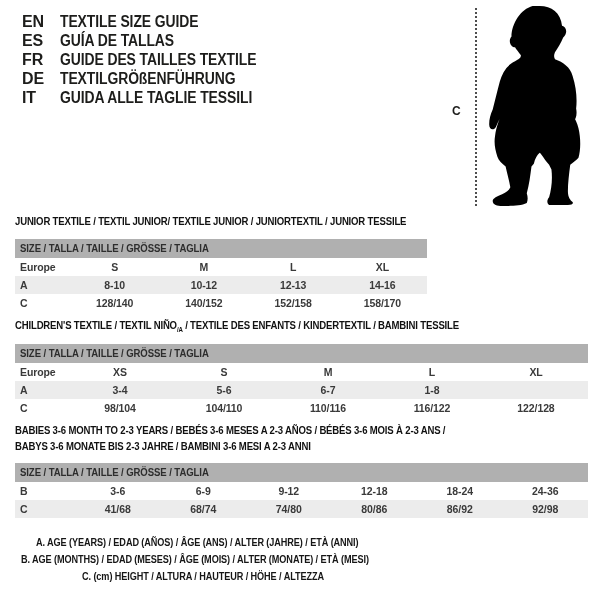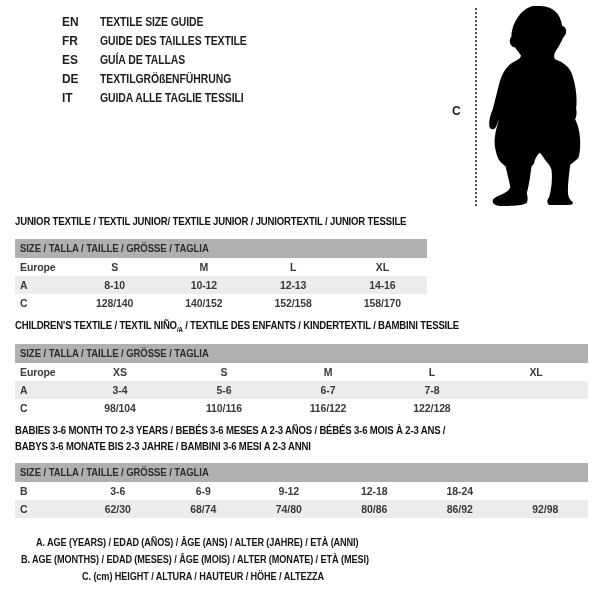--- a/index.html
+++ b/index.html
@@ -28,24 +28,23 @@
   
   .lang-list {
     position: absolute;
     top: 12px;
     left: 22px;
   }
   .lang-row {
     display: flex;
     height: 19px;
     align-items: center;
-    font-size: 12px;
+    font-size: 16px;
     font-weight: 700;
     letter-spacing: -0.1px;
-    margin-left: 40px;
   }
   .lang-code { width: 38px; flex: 0 0 38px; }
 
   
   .figure-area { position: absolute; top: 0; left: 440px; width: 160px; height: 215px; }
   .measure-line {
     position: absolute;
     left: 35px;
     top: 8px;
     height: 198px;
@@ -122,26 +121,26 @@
 <body>
 
 <div id="page">
 
   <div class="lang-list">
     <div class="lang-row">
       <span class="lang-code">EN</span>
       <span class="cond">TEXTILE SIZE GUIDE</span>
     </div>
     <div class="lang-row">
+      <span class="lang-code">ES</span>
+      <span class="cond">GUÍA DE TALLAS</span>
+    </div>
+    <div class="lang-row">
       <span class="lang-code">FR</span>
       <span class="cond">GUIDE DES TAILLES TEXTILE</span>
-    </div>
-    <div class="lang-row">
-      <span class="lang-code">ES</span>
-      <span class="cond">GUÍA DE TALLAS</span>
     </div>
     <div class="lang-row">
       <span class="lang-code">DE</span>
       <span class="cond">TEXTILGRÖßENFÜHRUNG</span>
     </div>
     <div class="lang-row">
       <span class="lang-code">IT</span>
       <span class="cond">GUIDA ALLE TAGLIE TESSILI</span>
     </div>
   </div>
@@ -240,25 +239,26 @@
       <span class="t-cell">S</span>
       <span class="t-cell">M</span>
       <span class="t-cell">L</span>
       <span class="t-cell">XL</span>
     </div>
     <div class="t-row cols5 shaded">
       <span class="t-label">A</span>
       <span class="t-cell">3-4</span>
       <span class="t-cell">5-6</span>
       <span class="t-cell">6-7</span>
-      <span class="t-cell">7-8</span>
+      <span class="t-cell">1-8</span>
     </div>
     <div class="t-row cols5">
       <span class="t-label">C</span>
       <span class="t-cell">98/104</span>
+      <span class="t-cell">104/110</span>
       <span class="t-cell">110/116</span>
       <span class="t-cell">116/122</span>
       <span class="t-cell">122/128</span>
     </div>
   </div>
 
   <div class="table-title" style="top:424px">
     <span class="cond">BABIES 3-6 MONTH TO 2-3 YEARS / BEBÉS 3-6 MESES A 2-3 AÑOS / BÉBÉS 3-6 MOIS À 2-3 ANS /</span>
   </div>
   <div class="table-title" style="top:440px">
@@ -268,24 +268,25 @@
     <div class="t-header">
       <span class="cond">SIZE / TALLA / TAILLE / GRÖSSE / TAGLIA</span>
     </div>
     <div class="t-row cols6">
       <span class="t-label">B</span>
       <span class="t-cell">3-6</span>
       <span class="t-cell">6-9</span>
       <span class="t-cell">9-12</span>
       <span class="t-cell">12-18</span>
       <span class="t-cell">18-24</span>
+      <span class="t-cell">24-36</span>
     </div>
     <div class="t-row cols6 shaded">
       <span class="t-label">C</span>
-      <span class="t-cell">62/30</span>
+      <span class="t-cell">41/68</span>
       <span class="t-cell">68/74</span>
       <span class="t-cell">74/80</span>
       <span class="t-cell">80/86</span>
       <span class="t-cell">86/92</span>
       <span class="t-cell">92/98</span>
     </div>
   </div>
 
   <div class="footnotes">
     <div class="footnote">

